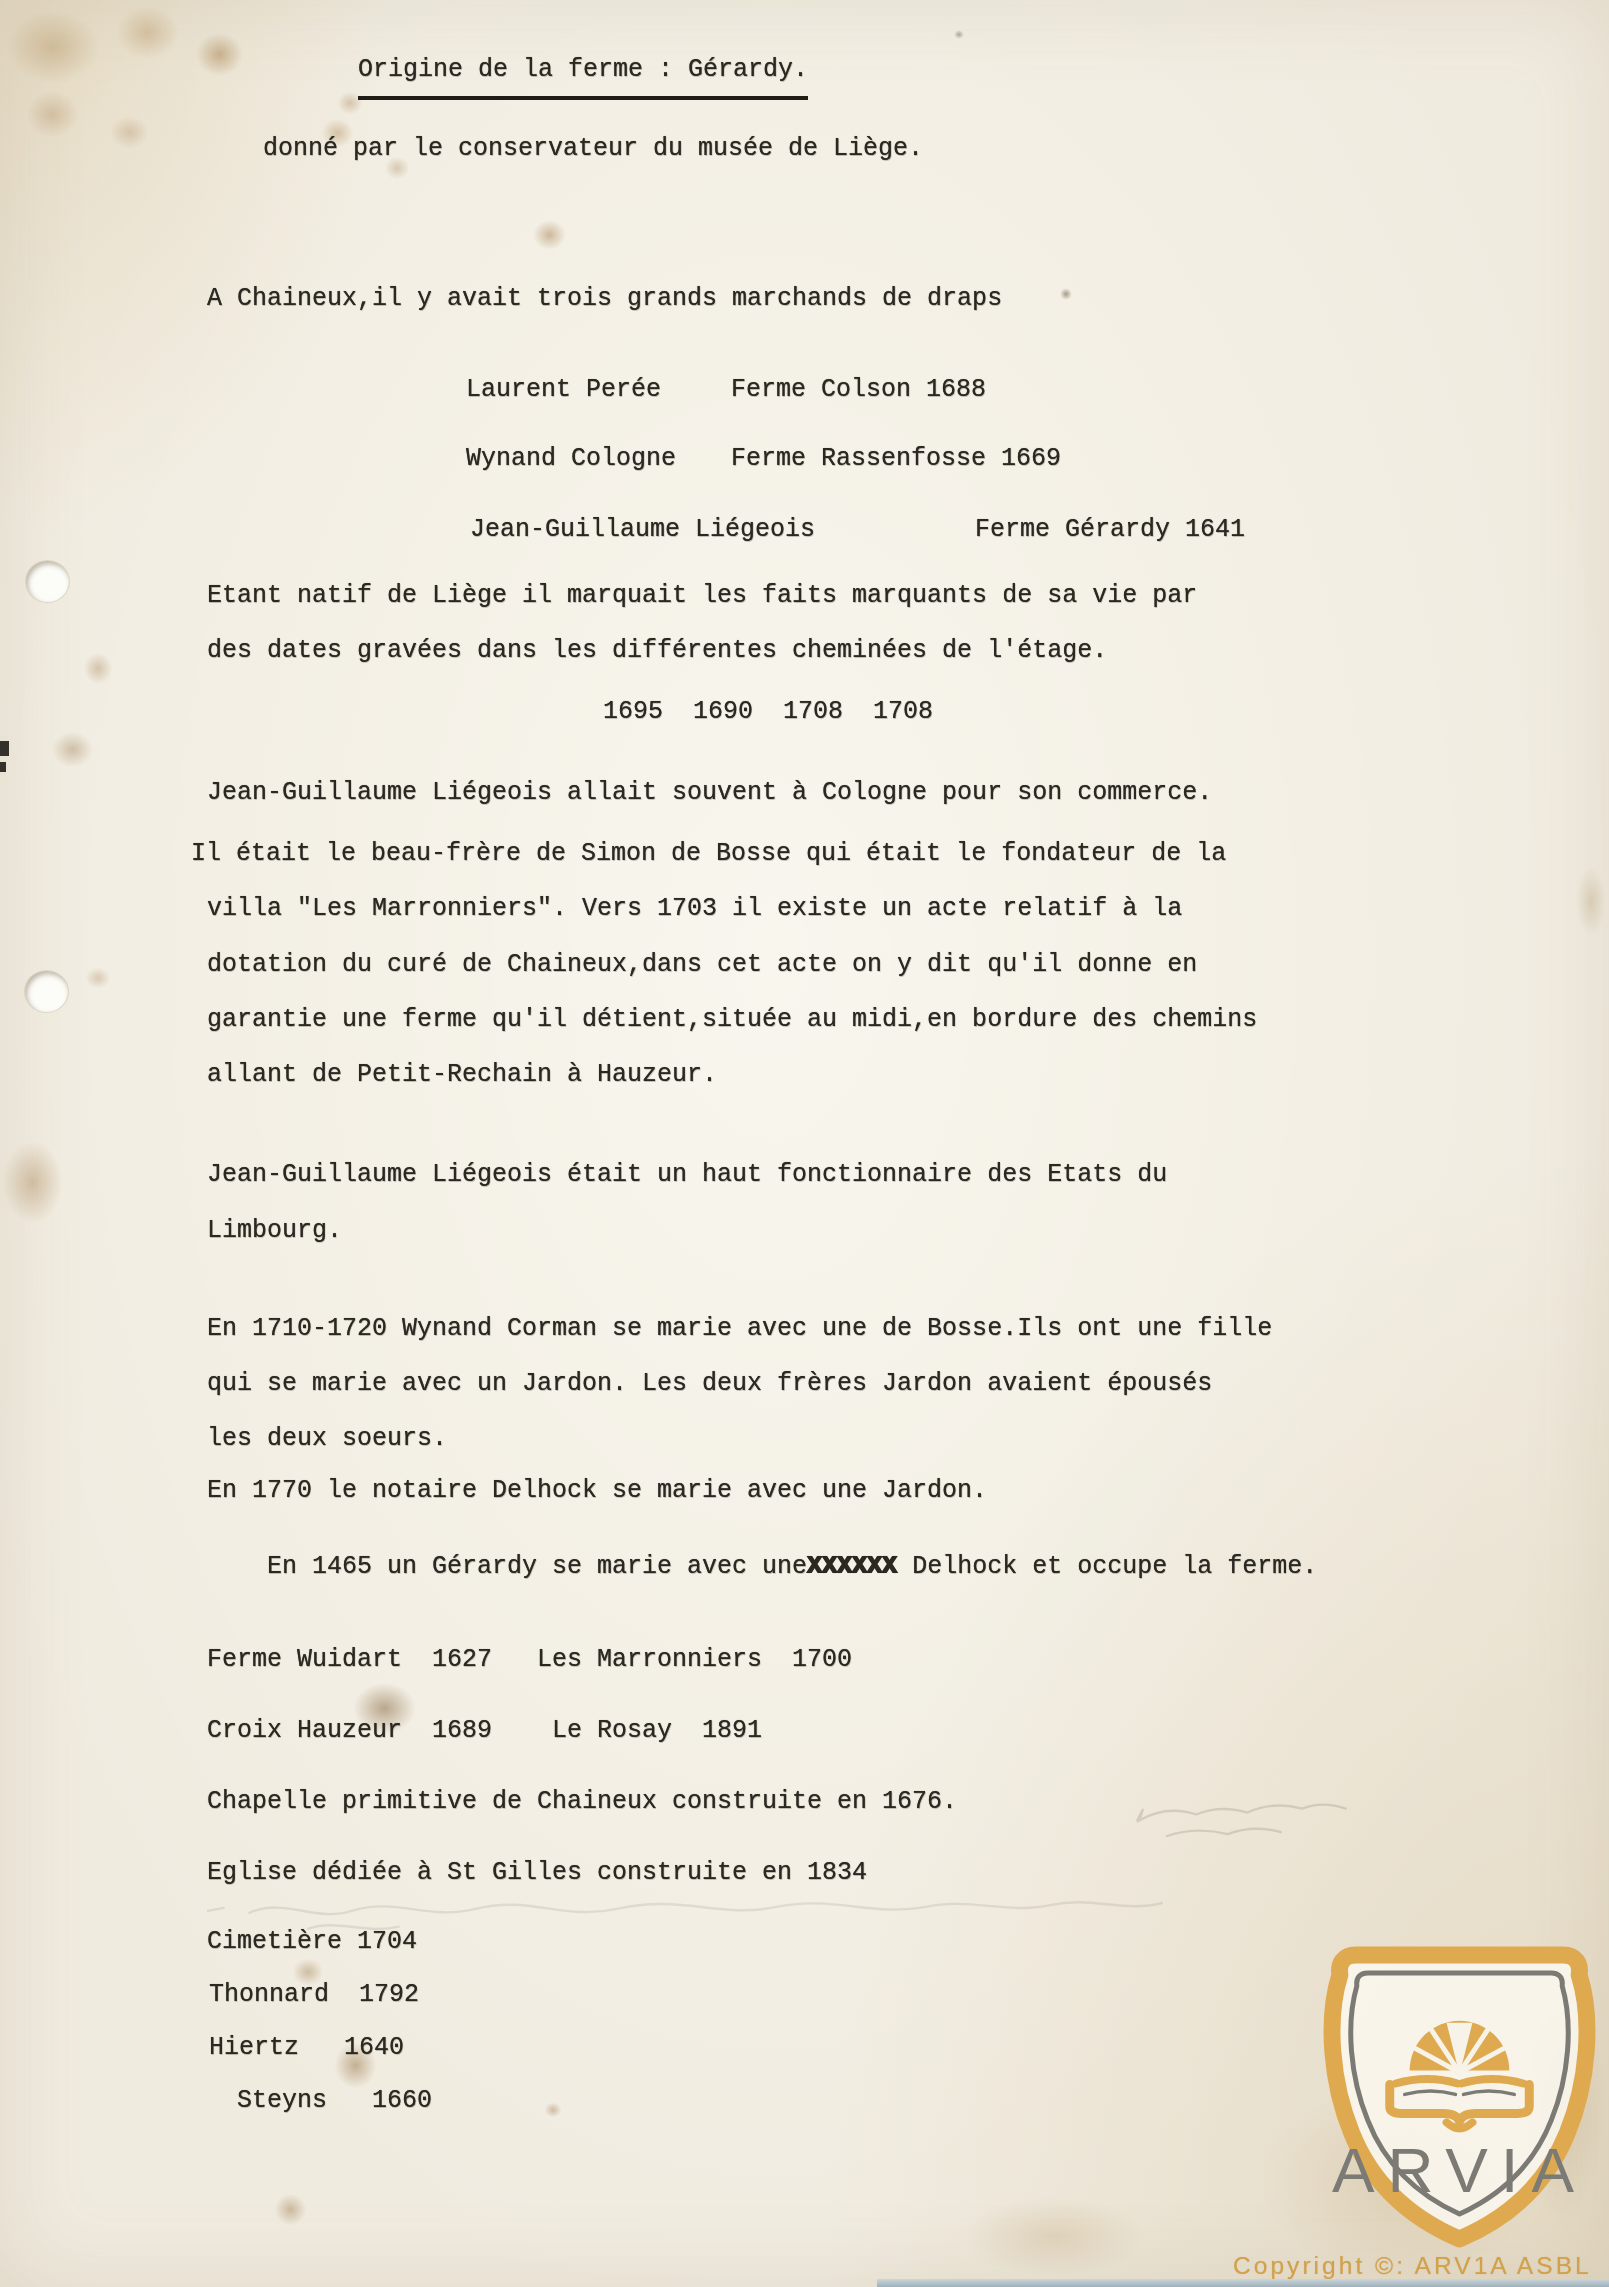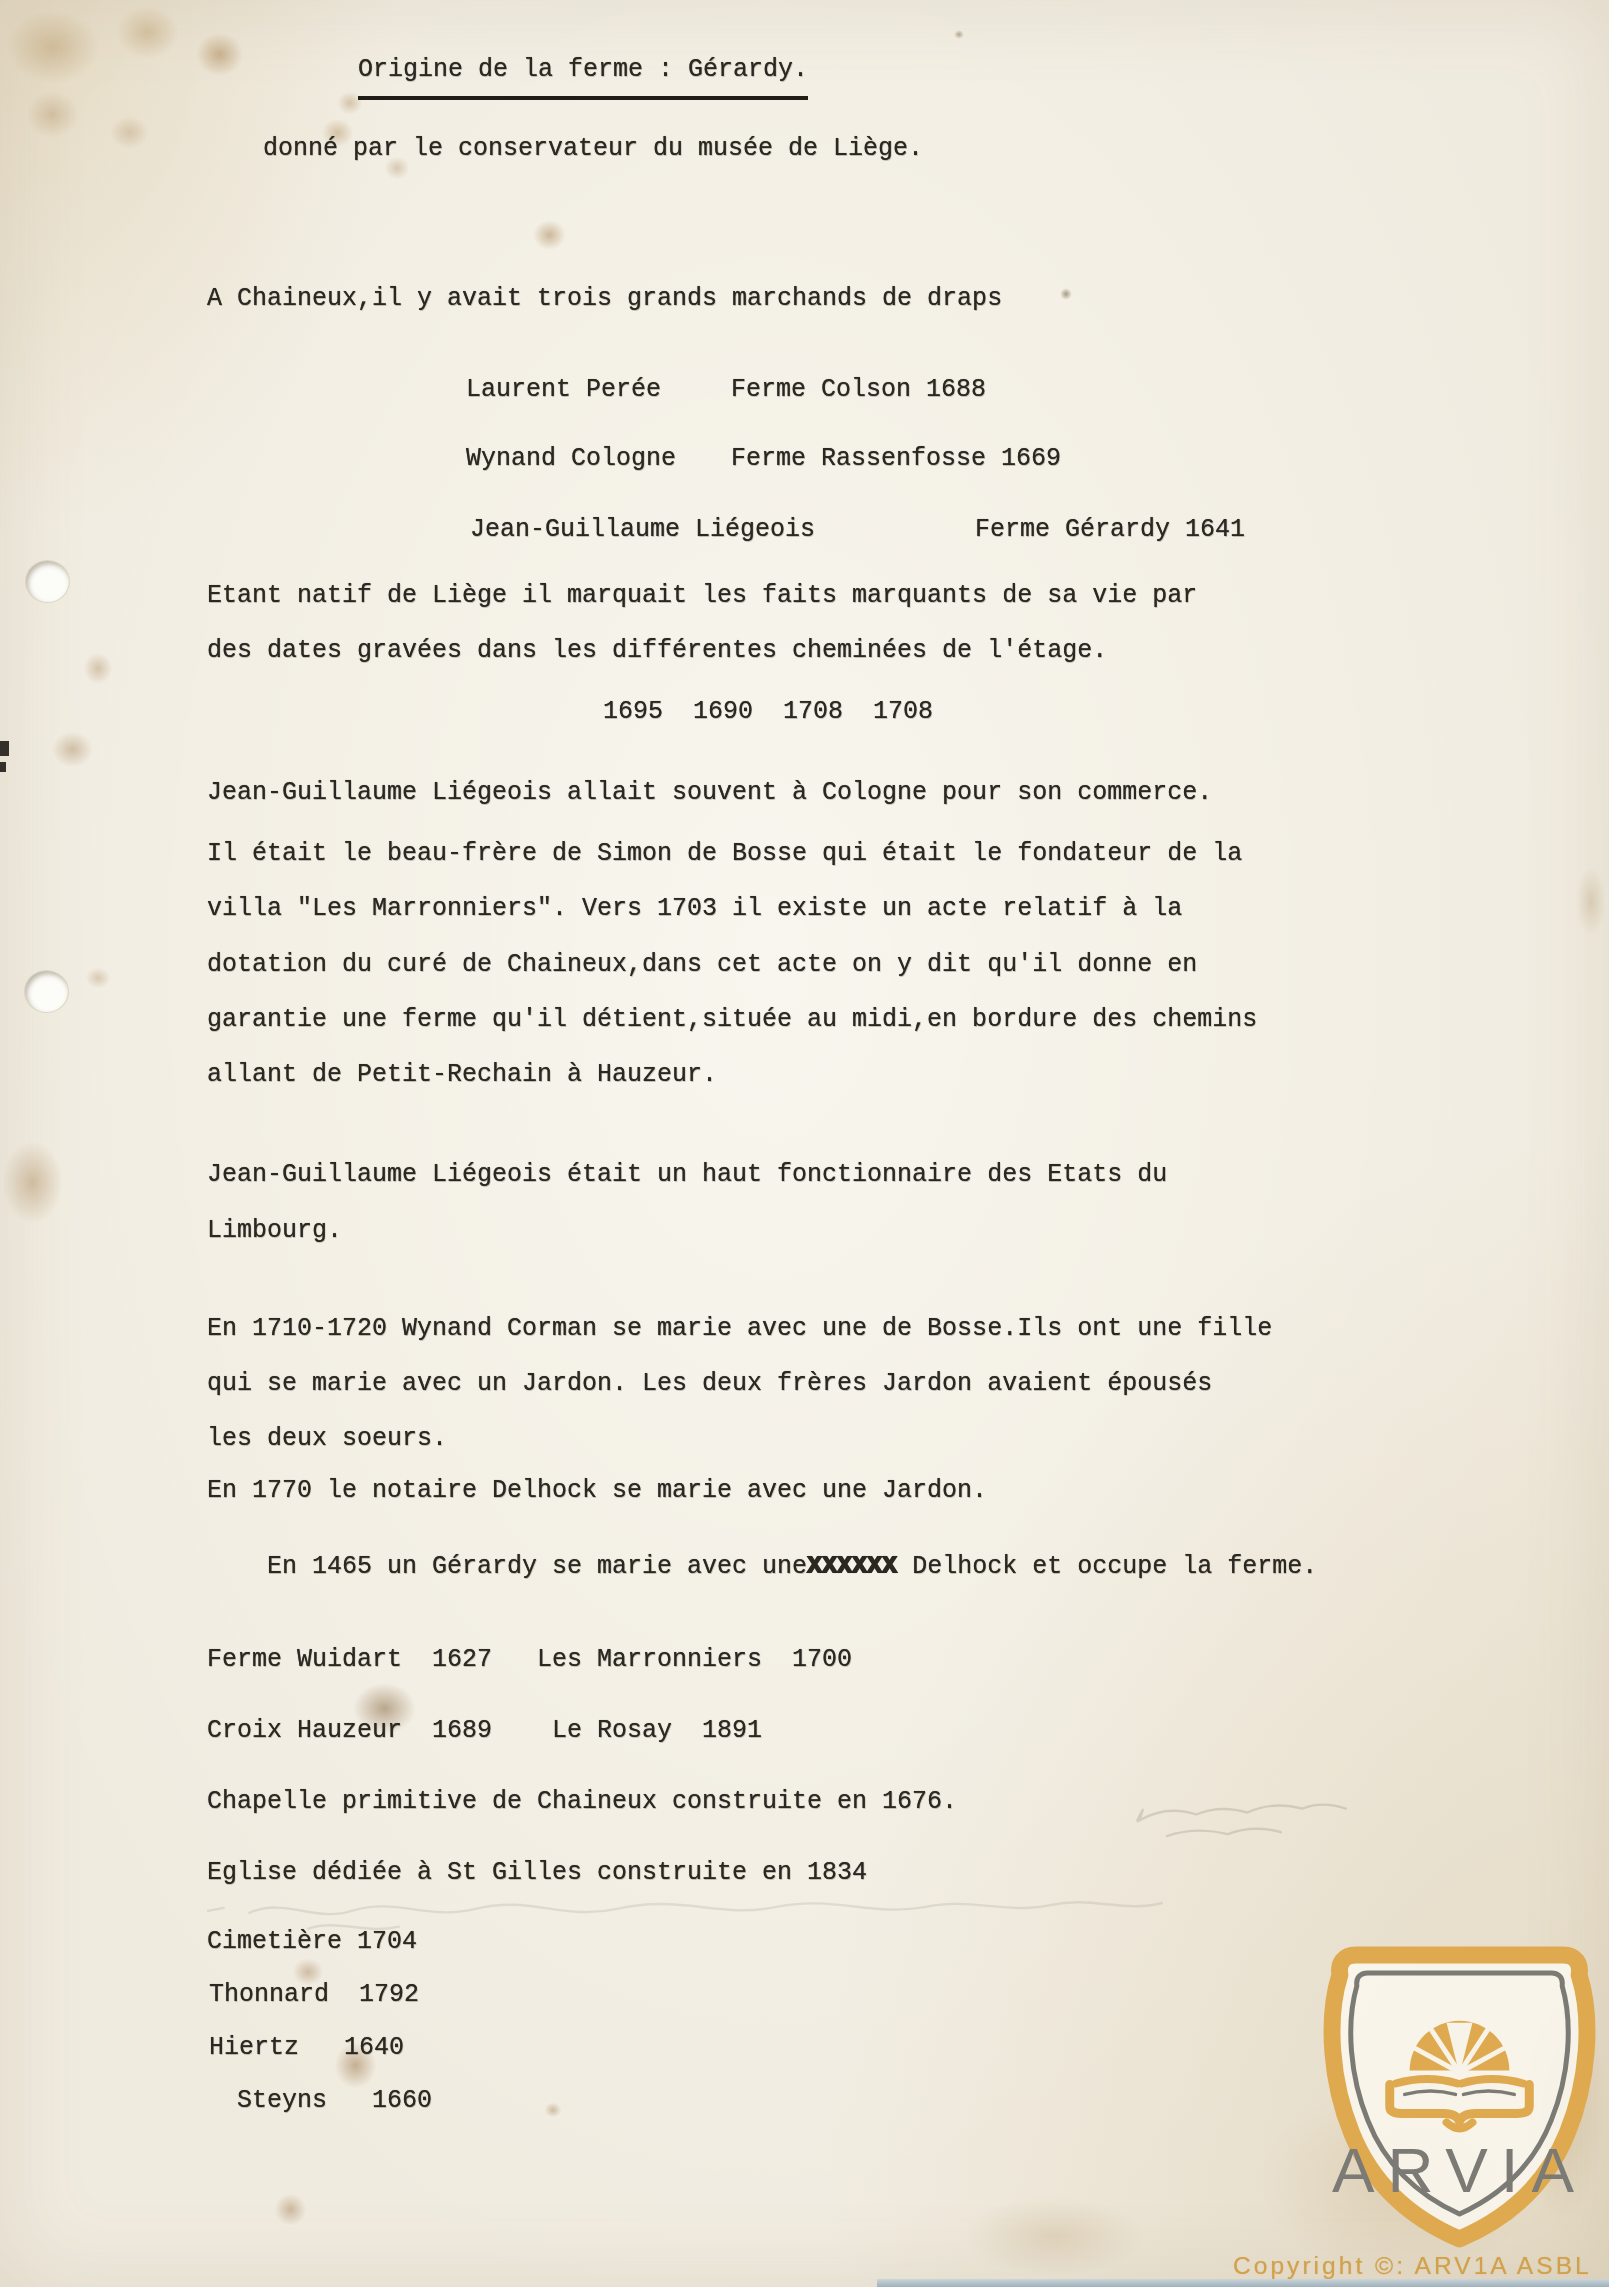--- a/index.html
+++ b/index.html
@@ -102,21 +102,21 @@
   <div class="tline" style="left:470px;top:517px;">Jean-Guillaume Liégeois</div>
   <div class="tline" style="left:975px;top:517px;">Ferme Gérardy 1641</div>
 
   <div class="tline" style="left:207px;top:583px;">Etant natif de Liège il marquait les faits marquants de sa vie par</div>
   <div class="tline" style="left:207px;top:638px;">des dates gravées dans les différentes cheminées de l'étage.</div>
 
   <div class="tline" style="left:603px;top:699px;">1695  1690  1708  1708</div>
 
   <div class="tline" style="left:207px;top:780px;">Jean-Guillaume Liégeois allait souvent à Cologne pour son commerce.</div>
 
-  <div class="tline" style="left:207px;top:841px;">Il était le beau-frère de Simon de Bosse qui était le fondateur de la</div>
+  <div class="tline" style="left:191px;top:841px;">Il était le beau-frère de Simon de Bosse qui était le fondateur de la</div>
   <div class="tline" style="left:207px;top:896px;">villa "Les Marronniers". Vers 1703 il existe un acte relatif à la</div>
   <div class="tline" style="left:207px;top:952px;">dotation du curé de Chaineux,dans cet acte on y dit qu'il donne en</div>
   <div class="tline" style="left:207px;top:1007px;">garantie une ferme qu'il détient,située au midi,en bordure des chemins</div>
   <div class="tline" style="left:207px;top:1062px;text-align:right;">allant de Petit-Rechain à Hauzeur.</div>
 
   <div class="tline" style="left:207px;top:1162px;">Jean-Guillaume Liégeois était un haut fonctionnaire des Etats du</div>
   <div class="tline" style="left:207px;top:1218px;">Limbourg.</div>
 
   <div class="tline" style="left:207px;top:1316px;">En 1710-1720 Wynand Corman se marie avec une de Bosse.Ils ont une fille</div>
   <div class="tline" style="left:207px;top:1371px;">qui se marie avec un Jardon. Les deux frères Jardon avaient épousés</div>

